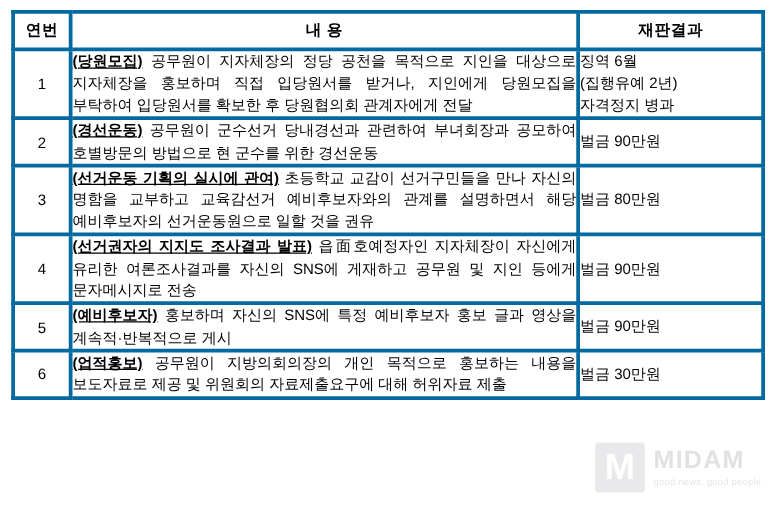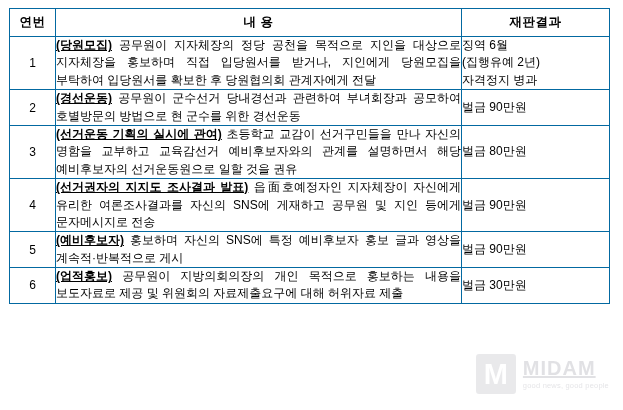--- a/index.html
+++ b/index.html
@@ -24,21 +24,21 @@
   }
   table.doc-table {
     border-collapse: collapse;
     table-layout: fixed;
     margin: 8px 0 0 9px;
     width: 600px;
     background: transparent;
   }
   table.doc-table th,
   table.doc-table td {
-    border: 1px solid #0369a1;
+    border: 3px solid #0369a1;
     padding: 0;
     vertical-align: middle;
   }
   thead th {
     height: 27px;
     font-size: 12.5px;
     font-weight: bold;
     text-align: center;
     letter-spacing: 0.5px;
   }
@@ -96,21 +96,20 @@
     display: flex;
     flex-direction: column;
     justify-content: center;
   }
   #watermark .wm-title {
     font-size: 20px;
     font-weight: bold;
     color: #c9c9cf;
     letter-spacing: 1px;
     line-height: 1;
-    text-decoration: underline;
   }
   #watermark .wm-sub {
     font-size: 7.5px;
     color: #cfcfd4;
     letter-spacing: 0.2px;
     margin-top: 3px;
   }
 </style>
 </head>
 <body>

